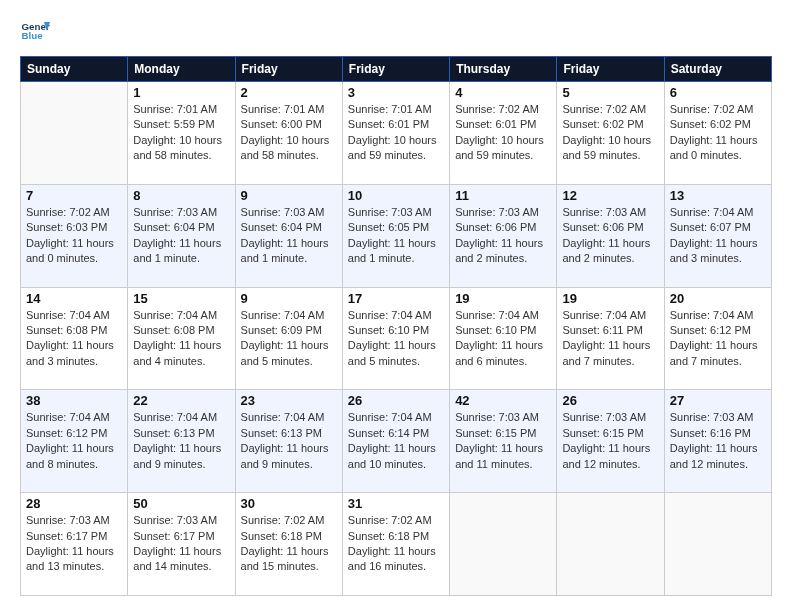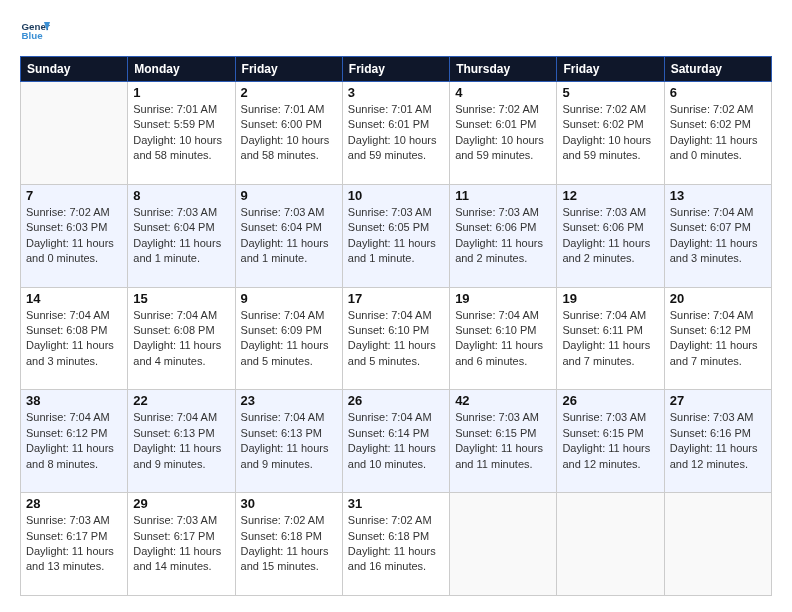--- a/index.html
+++ b/index.html
@@ -234,21 +234,21 @@
             <span class="day-num">27</span>
             <div class="day-info">Sunrise: 7:03 AM<br>Sunset: 6:16 PM<br>Daylight: 11 hours<br>and 12 minutes.</div>
           </td>
         </tr>
         <tr>
           <td>
             <span class="day-num">28</span>
             <div class="day-info">Sunrise: 7:03 AM<br>Sunset: 6:17 PM<br>Daylight: 11 hours<br>and 13 minutes.</div>
           </td>
           <td>
-            <span class="day-num">29</span>
+            <span class="day-num">50</span>
             <div class="day-info">Sunrise: 7:03 AM<br>Sunset: 6:17 PM<br>Daylight: 11 hours<br>and 14 minutes.</div>
           </td>
           <td>
             <span class="day-num">30</span>
             <div class="day-info">Sunrise: 7:02 AM<br>Sunset: 6:18 PM<br>Daylight: 11 hours<br>and 15 minutes.</div>
           </td>
           <td>
             <span class="day-num">31</span>
             <div class="day-info">Sunrise: 7:02 AM<br>Sunset: 6:18 PM<br>Daylight: 11 hours<br>and 16 minutes.</div>
           </td>

